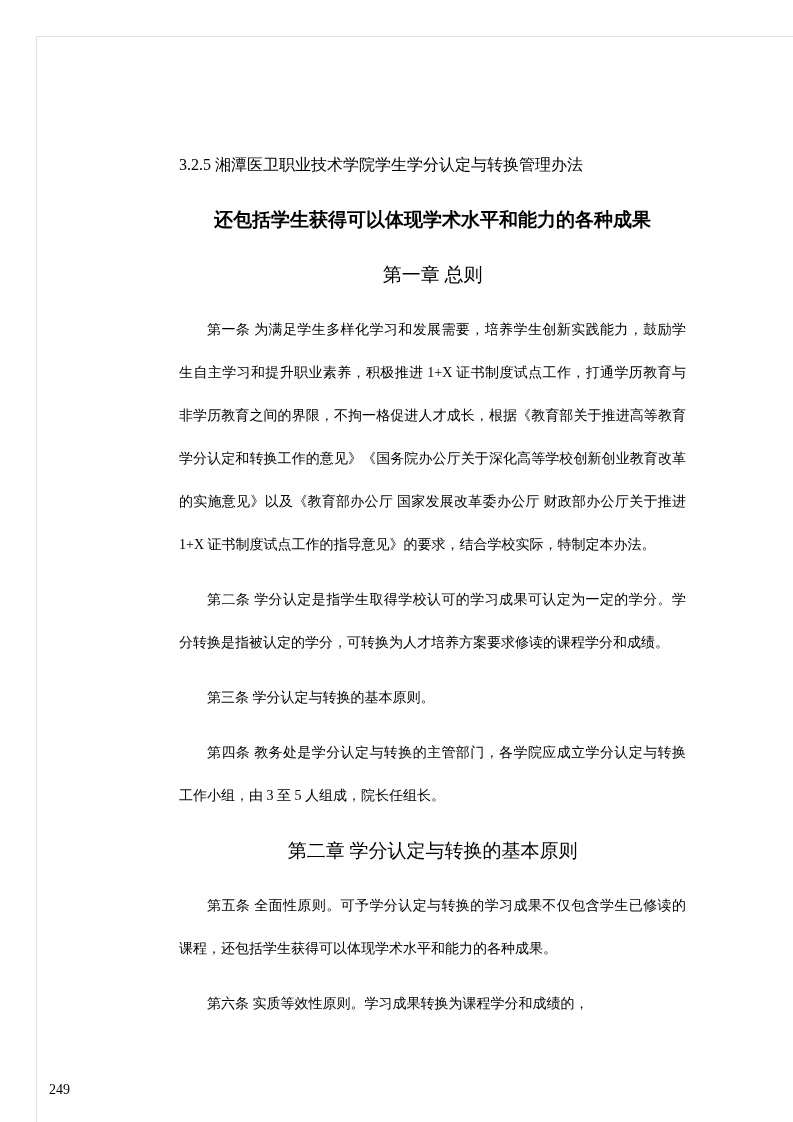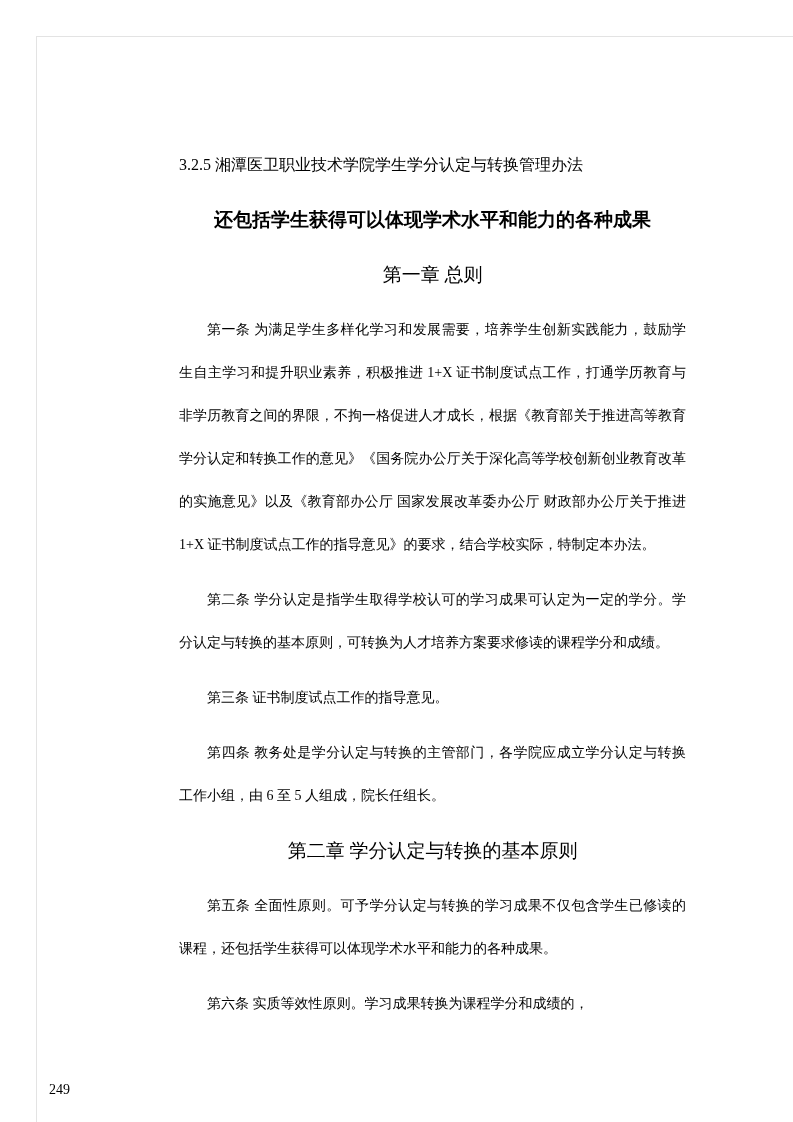--- a/index.html
+++ b/index.html
@@ -62,25 +62,25 @@
   <div class="content">
 
     <div class="section-heading">3.2.5 湘潭医卫职业技术学院学生学分认定与转换管理办法</div>
 
     <div class="doc-title">还包括学生获得可以体现学术水平和能力的各种成果</div>
 
     <div class="chapter-heading">第一章 总则</div>
 
     <p class="para">第一条 为满足学生多样化学习和发展需要，培养学生创新实践能力，鼓励学生自主学习和提升职业素养，积极推进 1+X 证书制度试点工作，打通学历教育与非学历教育之间的界限，不拘一格促进人才成长，根据《教育部关于推进高等教育学分认定和转换工作的意见》《国务院办公厅关于深化高等学校创新创业教育改革的实施意见》以及《教育部办公厅 国家发展改革委办公厅 财政部办公厅关于推进 1+X 证书制度试点工作的指导意见》的要求，结合学校实际，特制定本办法。</p>
 
-    <p class="para">第二条 学分认定是指学生取得学校认可的学习成果可认定为一定的学分。学分认定与转换的基本原则，可转换为人才培养方案要求修读的课程学分和成绩。</p>
+    <p class="para">第二条 学分认定是指学生取得学校认可的学习成果可认定为一定的学分。学分转换是指被认定的学分，可转换为人才培养方案要求修读的课程学分和成绩。</p>
 
-    <p class="para">第三条 证书制度试点工作的指导意见。</p>
+    <p class="para">第三条 学分认定与转换的基本原则。</p>
 
-    <p class="para">第四条 教务处是学分认定与转换的主管部门，各学院应成立学分认定与转换工作小组，由 6 至 5 人组成，院长任组长。</p>
+    <p class="para">第四条 教务处是学分认定与转换的主管部门，各学院应成立学分认定与转换工作小组，由 3 至 5 人组成，院长任组长。</p>
 
     <div class="chapter-heading">第二章 学分认定与转换的基本原则</div>
 
     <p class="para">第五条 全面性原则。可予学分认定与转换的学习成果不仅包含学生已修读的课程，还包括学生获得可以体现学术水平和能力的各种成果。</p>
 
     <p class="para">第六条 实质等效性原则。学习成果转换为课程学分和成绩的，</p>
 
   </div>
 
   <div class="page-number">249</div>

